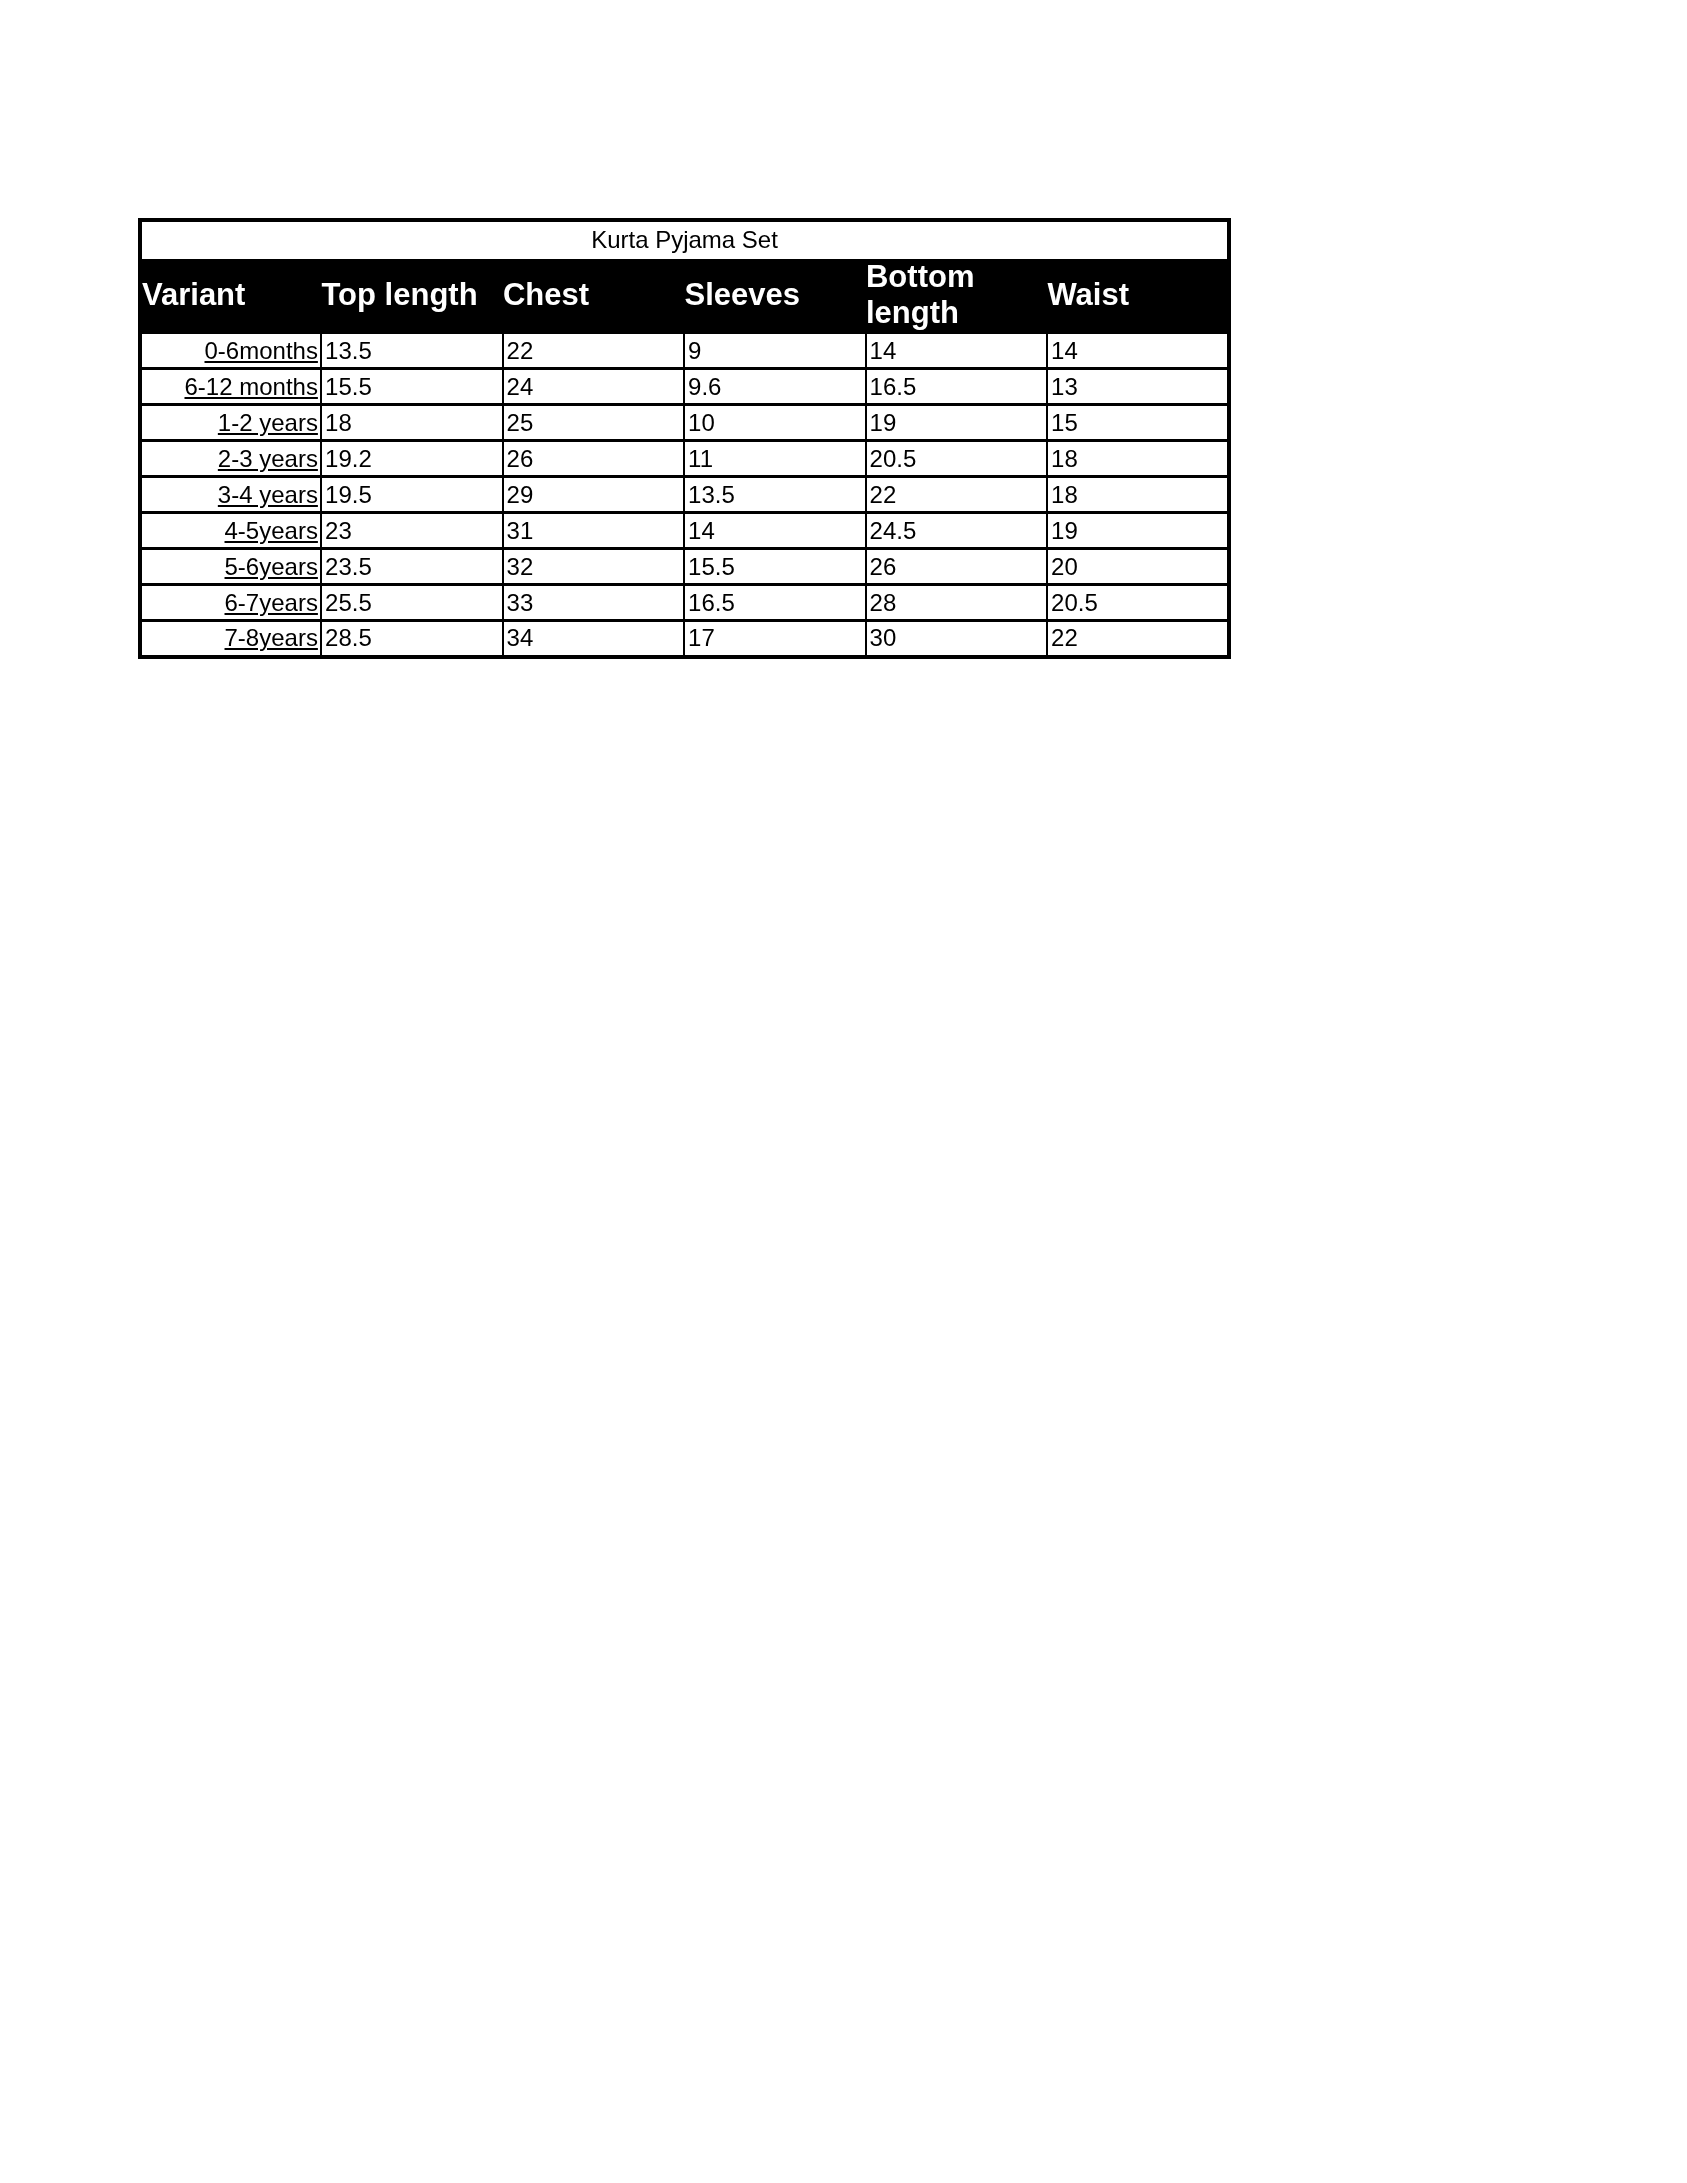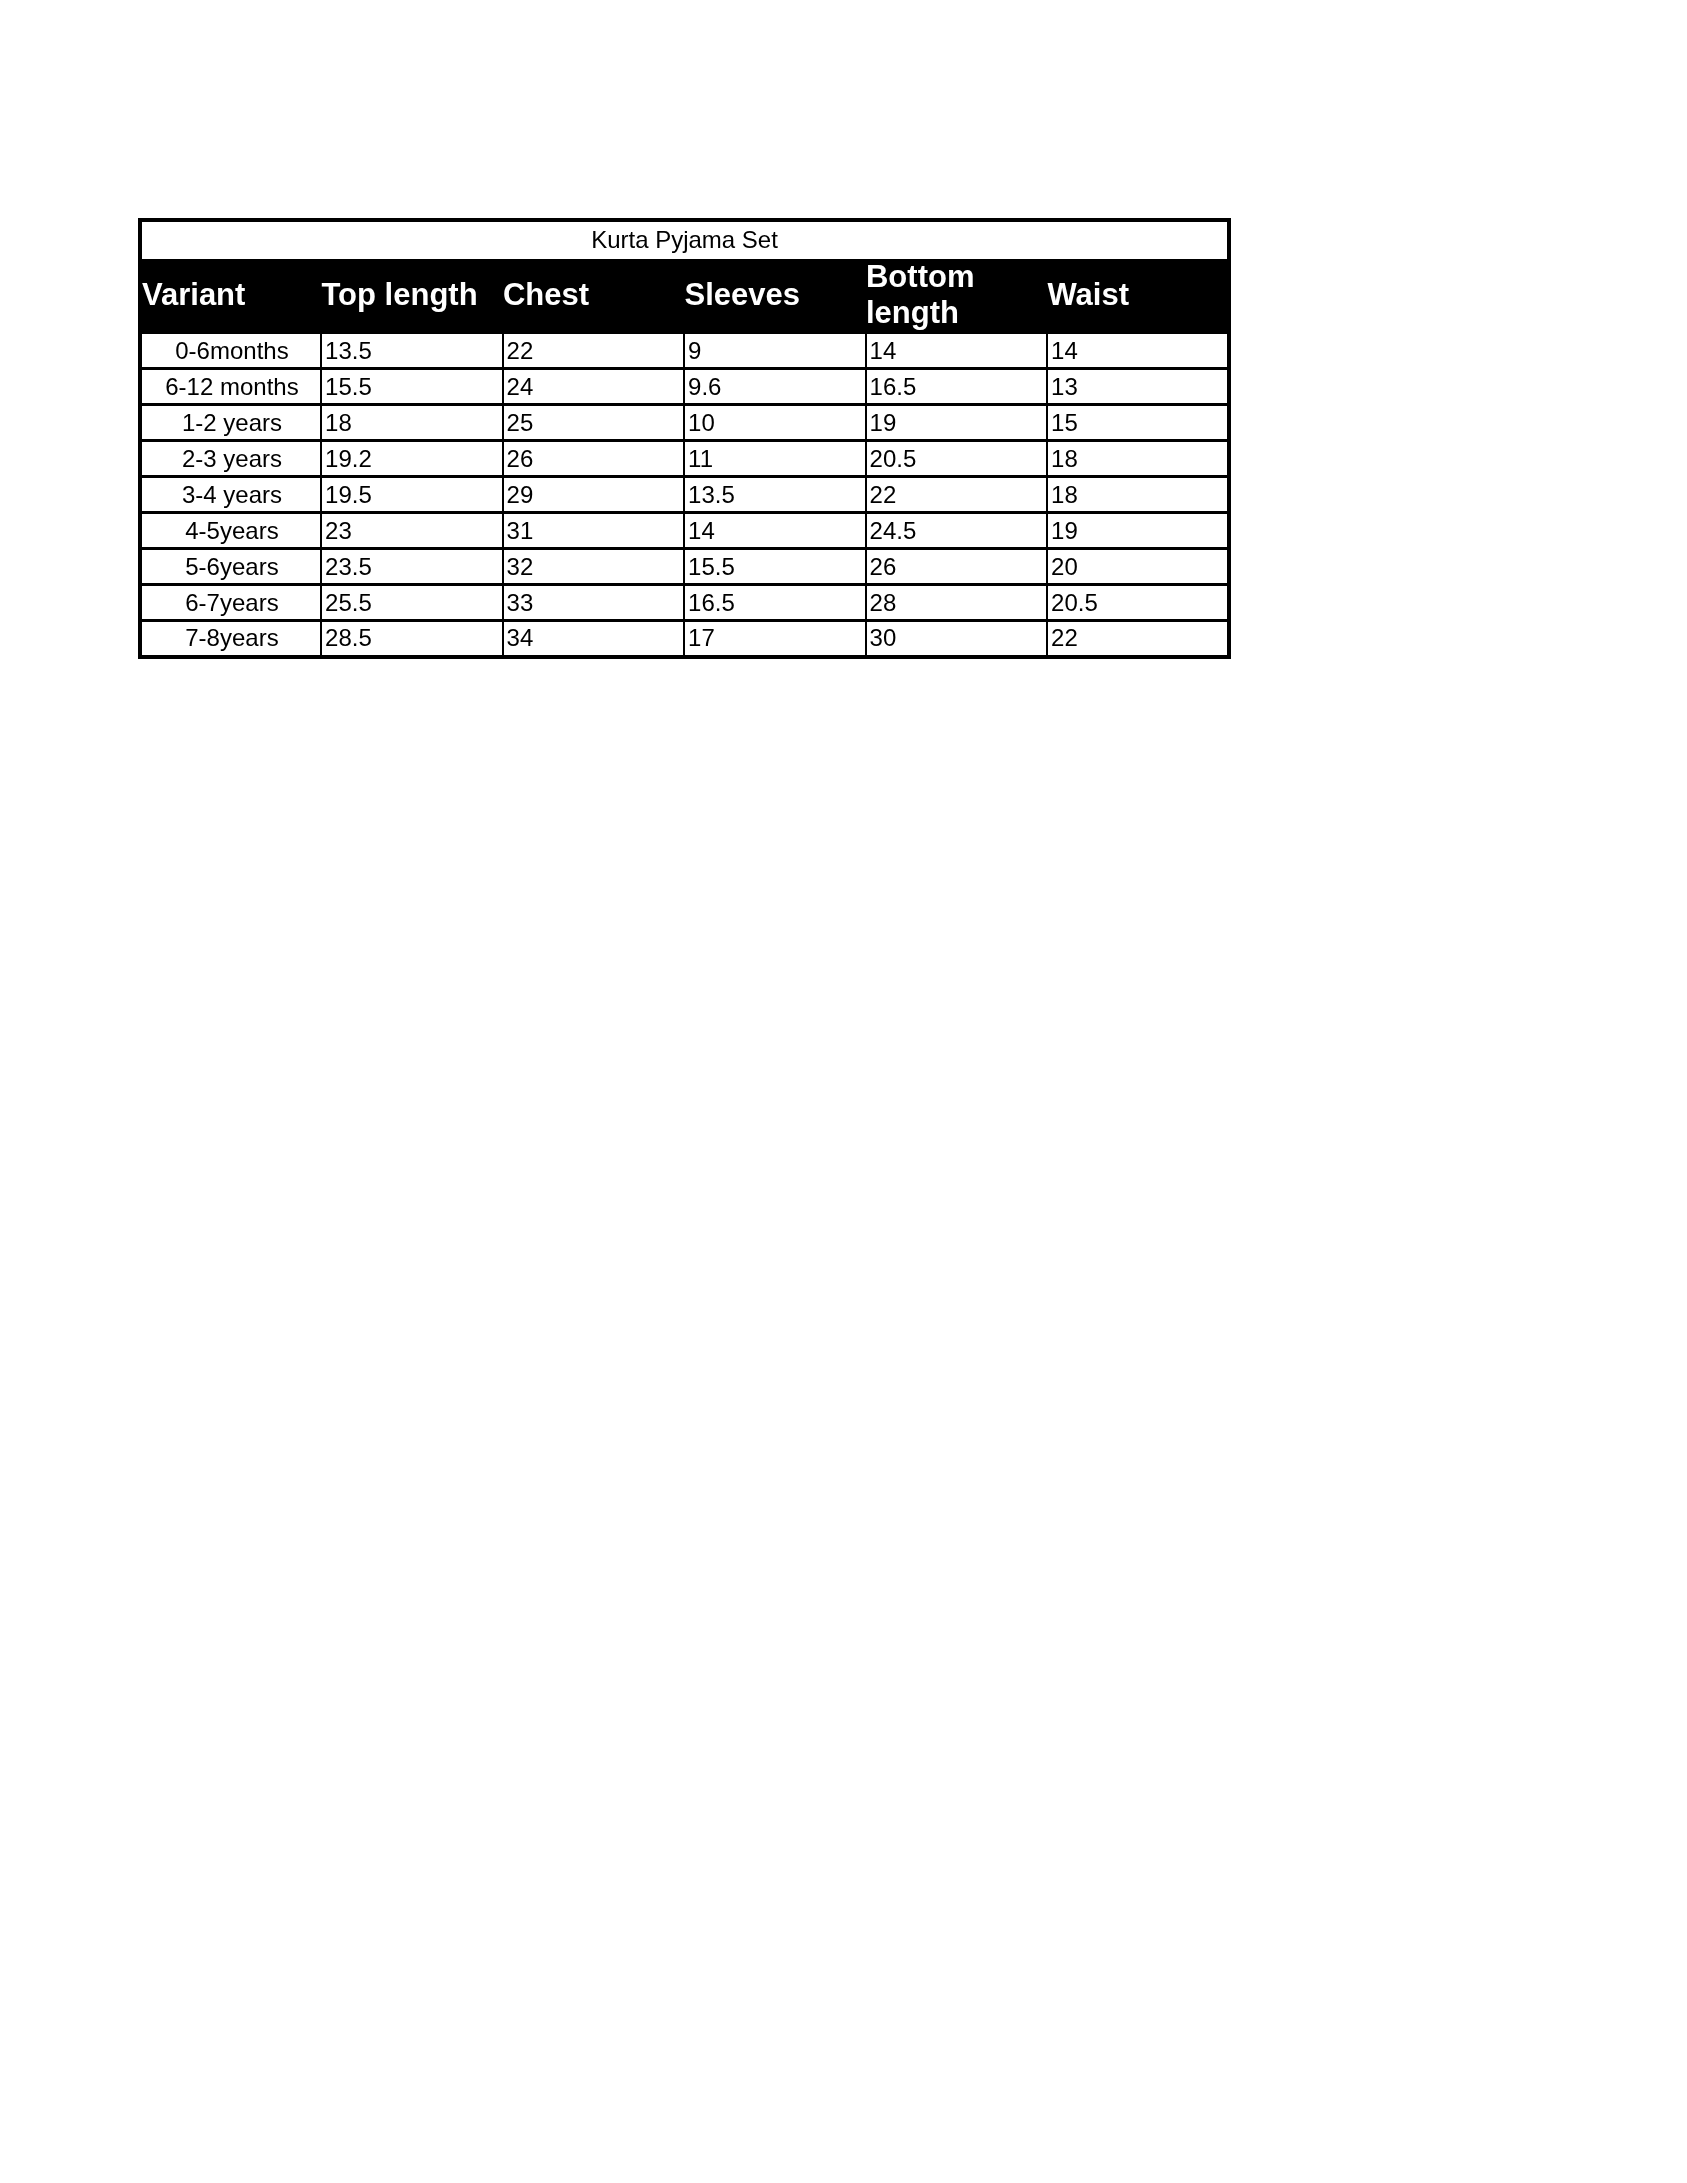--- a/index.html
+++ b/index.html
@@ -65,22 +65,23 @@
     background: var(--cell-bg);
     border-left: 2px solid var(--border-color);
     border-right: 2px solid var(--border-color);
     border-top: 3.3px solid var(--border-color);
     border-bottom: 3.3px solid var(--border-color);
     padding: 0 2.6px;
     white-space: nowrap;
     overflow: hidden;
   }
   tr.data-row td.variant-cell {
-    text-align: center;
+    text-align: right;
     padding-left: 4px;
+    text-decoration: underline;
   }
 </style>
 </head>
 <body>
 
 <div class="sheet">
   <table class="size-chart">
     <colgroup>
       <col style="width:16.666%">
         <col style="width:16.667%">

